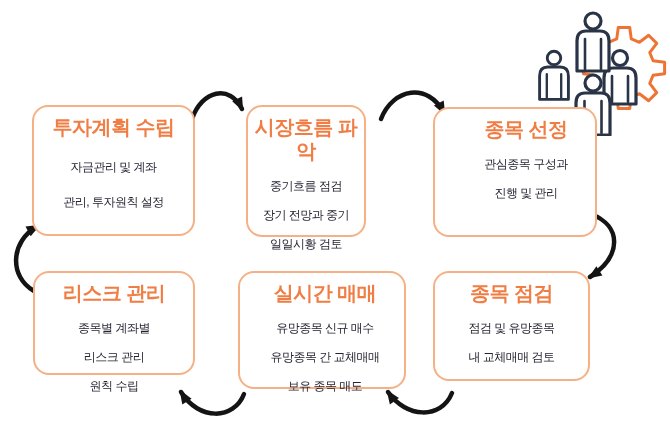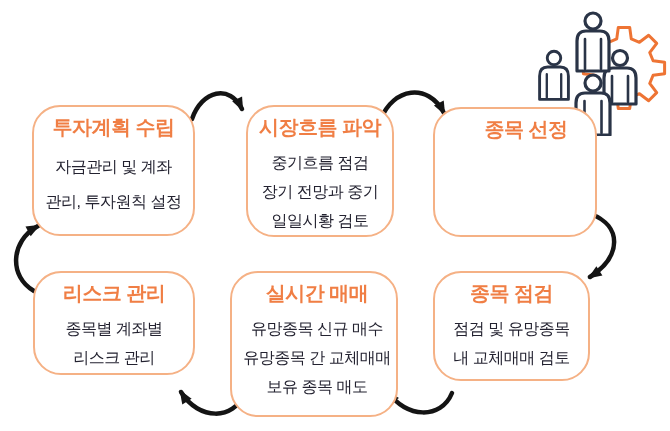--- a/index.html
+++ b/index.html
@@ -29,46 +29,46 @@
   .arrows-layer .head{fill:var(--arrow-color);}
   .icon-layer{position:absolute;left:528px;top:0px;width:142px;height:136px;}
   .gear{fill:#fff;stroke:var(--gear-outline);stroke-width:3;stroke-linejoin:round;}
   .person-part{fill:#fff;stroke:var(--person-outline);stroke-width:3.2;stroke-linejoin:round;}
   .person-arm{fill:none;stroke:var(--person-outline);stroke-width:2.6;stroke-linecap:round;}
   .box{
     position:absolute;
     box-sizing:border-box;
     background:#fff;
     border:2px solid var(--box-border);
-    border-radius:28px;
+    border-radius:16px;
     text-align:center;
     padding-top:8px;
   }
   .box-title{
     color:var(--title-text);
     font-weight:800;
     font-size:20px;
     letter-spacing:-0.5px;
     line-height:24px;
     margin-bottom:9px;
   }
   .box-line{
     color:var(--body-text);
     font-weight:500;
-    font-size:16px;
+    font-size:12px;
     letter-spacing:-0.5px;
     line-height:29px;
     white-space:nowrap;
   }
   .box.two-line .box-line{line-height:32px;padding-top:3px;}
   .b1{left:32px;top:105px;width:163px;height:131px;}
-  .b2{left:246px;top:105px;width:148px;height:132px;}
+  .b2{left:246px;top:105px;width:120px;height:132px;}
   .b3{left:433px;top:107px;width:164px;height:130px;padding-left:22px;}
   .b4{left:33px;top:271px;width:162px;height:104px;}
-  .b5{left:230px;top:271px;width:168px;height:146px;padding-left:6px;}
+  .b5{left:238px;top:271px;width:168px;height:118px;padding-left:6px;}
   .b6{left:433px;top:271px;width:157px;height:110px;}
 </style>
 </head>
 <body>
 
 <div class="stage">
 
   <svg class="arrows-layer" viewBox="0 0 670 431">
     <defs>
       <marker id="ah" viewBox="0 0 12 10" refX="9.5" refY="5" markerWidth="15" markerHeight="13" orient="auto" markerUnits="userSpaceOnUse">
@@ -117,26 +117,29 @@
 
   <div class="box b2">
     <div class="box-title">시장흐름 파악</div>
     <div class="box-line">중기흐름 점검</div>
     <div class="box-line">장기 전망과 중기</div>
     <div class="box-line">일일시황 검토</div>
   </div>
 
   <div class="box b3">
     <div class="box-title">종목 선정</div>
+    <div class="box-line">관심종목 구성과</div>
+    <div class="box-line">진행 및 관리</div>
   </div>
 
   <div class="box b4">
     <div class="box-title">리스크 관리</div>
     <div class="box-line">종목별 계좌별</div>
     <div class="box-line">리스크 관리</div>
+    <div class="box-line">원칙 수립</div>
   </div>
 
   <div class="box b5">
     <div class="box-title">실시간 매매</div>
     <div class="box-line">유망종목 신규 매수</div>
     <div class="box-line">유망종목 간 교체매매</div>
     <div class="box-line">보유 종목 매도</div>
   </div>
 
   <div class="box b6">

